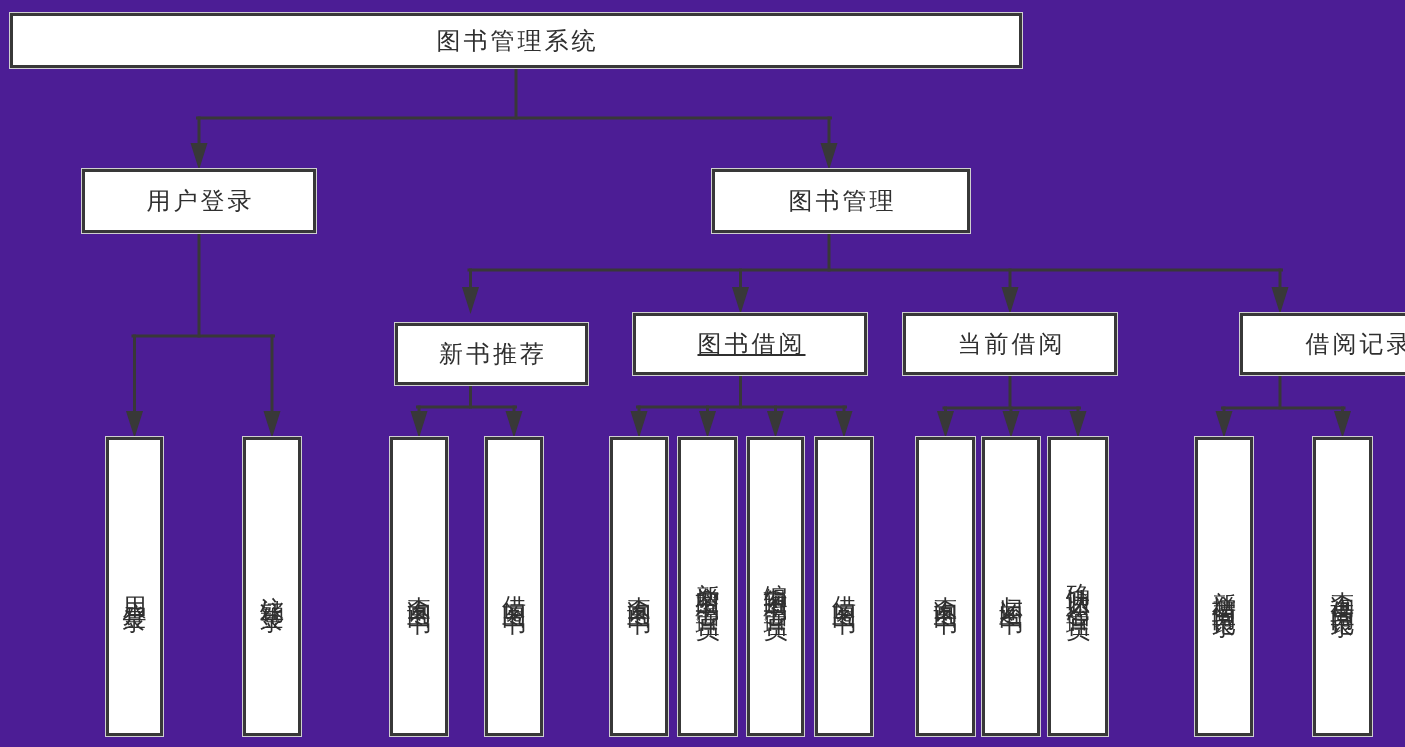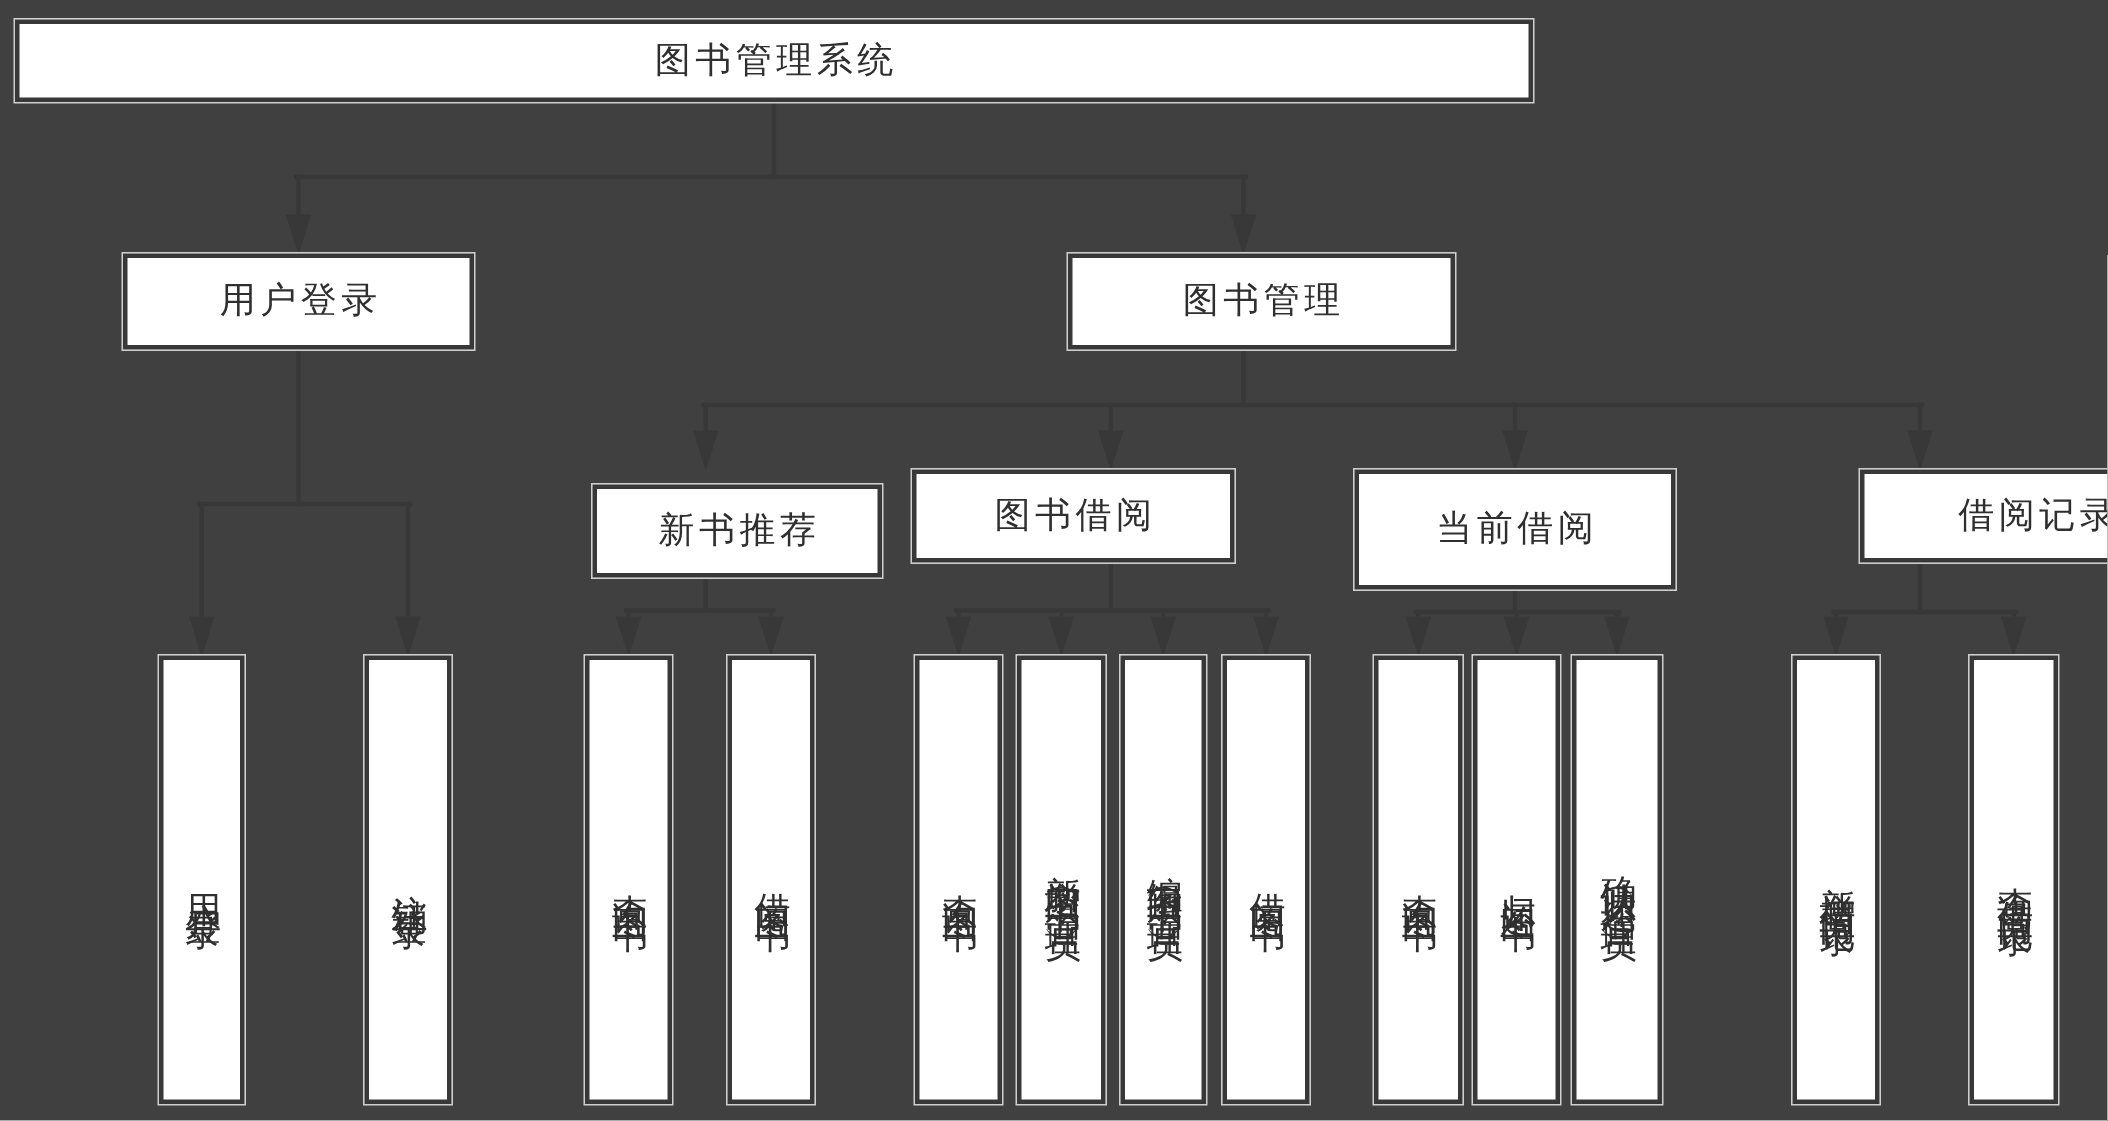--- a/index.html
+++ b/index.html
@@ -5,21 +5,21 @@
   :root{
     --line:#383838;
     --text:#2f2f2f;
     --wm:#b3b3b3;
     --boxbg:#ffffff;
   }
   html,body{margin:0;padding:0;background:#ffffff;}
   #canvas{
     position:relative;
     width:1405px;height:747px;
-    background:#404040;
+    background:#4c1d95;
     overflow:hidden;
     font-family:"Liberation Sans","DejaVu Sans",sans-serif;
   }
   #edges{position:absolute;left:0;top:0;width:1405px;height:747px;}
   .node{
     position:absolute;
     box-sizing:border-box;
     background:var(--boxbg);
     border:3px solid var(--line);
     box-shadow:0 0 0 1px #cfcfcf;
@@ -107,22 +107,22 @@
       <line x1="1224" y1="408" x2="1224" y2="417" stroke="#383838" stroke-width="3" stroke-linecap="square"></line>
       <polygon points="1215.5,411 1232.5,411 1224,438" fill="#383838"></polygon>
       <line x1="1342.5" y1="408" x2="1342.5" y2="417" stroke="#383838" stroke-width="3" stroke-linecap="square"></line>
       <polygon points="1334,411 1351,411 1342.5,438" fill="#383838"></polygon>
     </svg>
 
   <div class="node node-h" style="left: 10px; top: 13px; width: 1012px; height: 55px;">图书管理系统</div>
   <div class="node node-h" style="left: 82px; top: 169px; width: 234px; height: 64px;">用户登录</div>
   <div class="node node-h" style="left: 712px; top: 169px; width: 258px; height: 64px;">图书管理</div>
   <div class="node node-h" style="left: 363px; top: 323px; width: 193px; height: 62px; margin-left: 32px;">新书推荐</div>
-  <div class="node node-h" style="left: 608px; top: 313px; width: 215px; height: 62px;">图书借阅</div>
-  <div class="node node-h" style="left: 903px; top: 313px; width: 214px; height: 80px;">当前借阅</div>
+  <div class="node node-h" style="left: 633px; top: 313px; width: 234px; height: 62px; text-decoration: underline;">图书借阅</div>
+  <div class="node node-h" style="left: 903px; top: 313px; width: 214px; height: 62px;">当前借阅</div>
   <div class="node node-h" style="left: 1240px; top: 313px; width: 208px; height: 62px; padding-left: 28px;">借阅记录</div>
   <div class="node node-v" style="left: 106px; top: 437px; width: 57px; height: 299px;">用户登录</div>
   <div class="node node-v" style="left: 243px; top: 437px; width: 58px; height: 299px;">注销登录</div>
   <div class="node node-v" style="left: 390px; top: 437px; width: 58px; height: 299px;">查询图书</div>
   <div class="node node-v" style="left: 485px; top: 437px; width: 58px; height: 299px;">借阅图书</div>
   <div class="node node-v" style="left: 610px; top: 437px; width: 58px; height: 299px;">查询图书</div>
   <div class="node node-v" style="left: 678px; top: 437px; width: 59px; height: 299px;">新增图书（管理员）</div>
   <div class="node node-v" style="left: 747px; top: 437px; width: 57px; height: 299px;">编辑图书（管理员）</div>
   <div class="node node-v" style="left: 815px; top: 437px; width: 58px; height: 299px;">借阅图书</div>
   <div class="node node-v" style="left: 916px; top: 437px; width: 59px; height: 299px;">查询图书</div>

